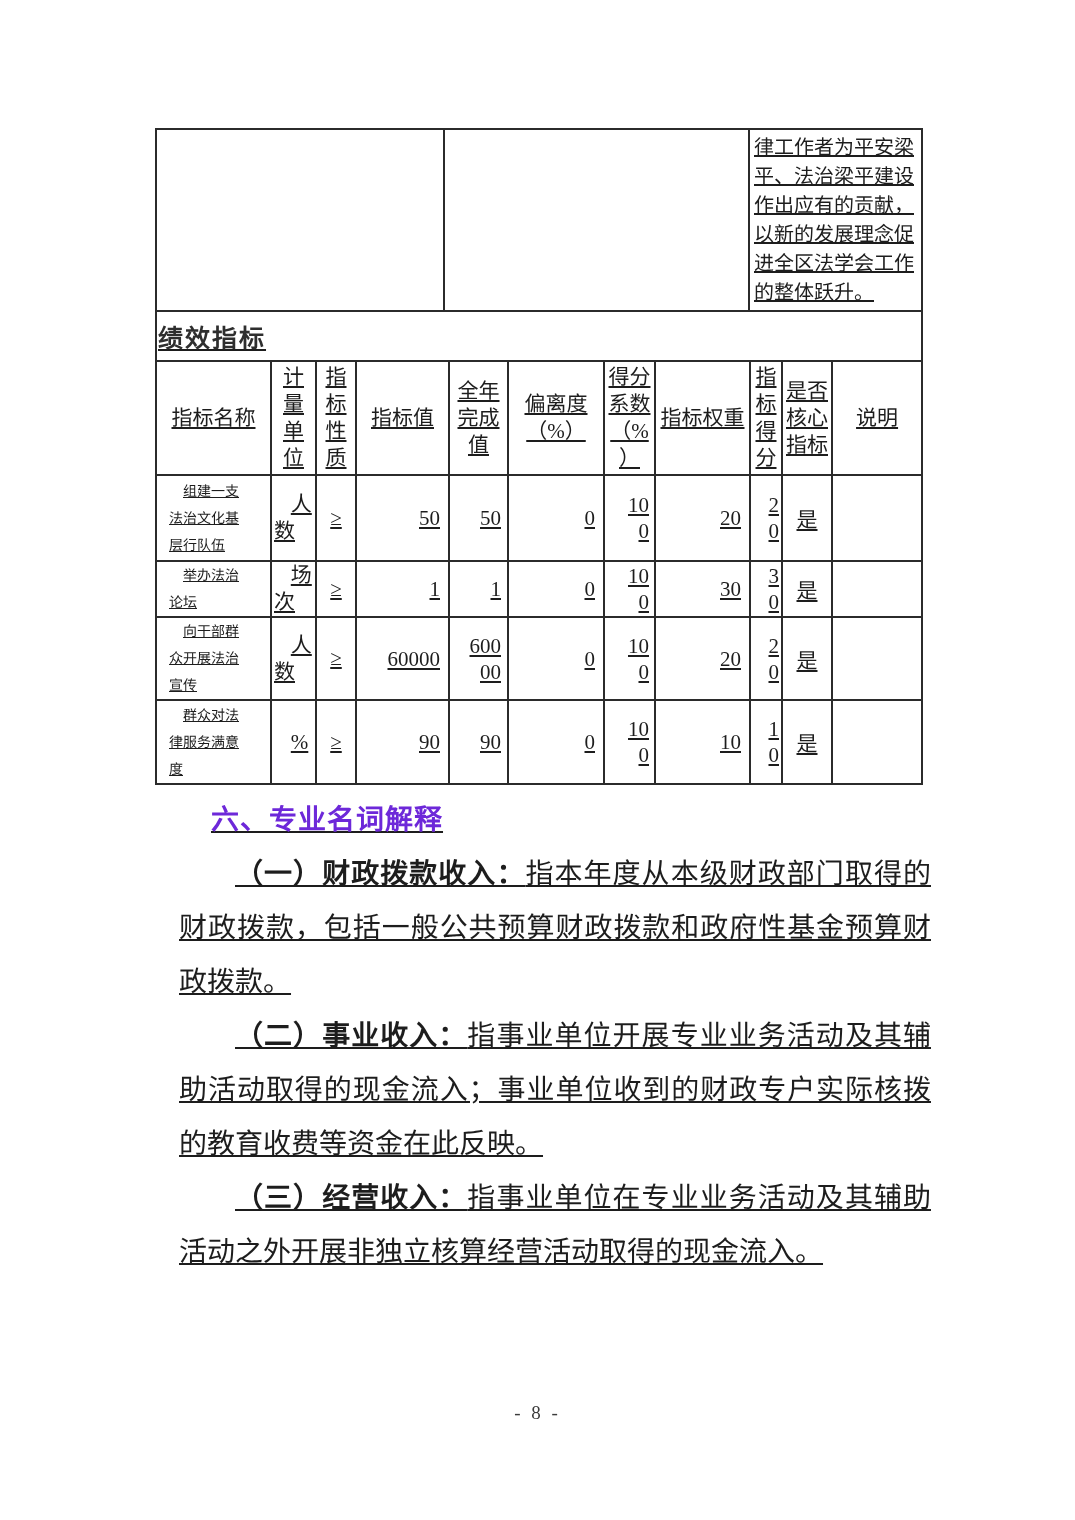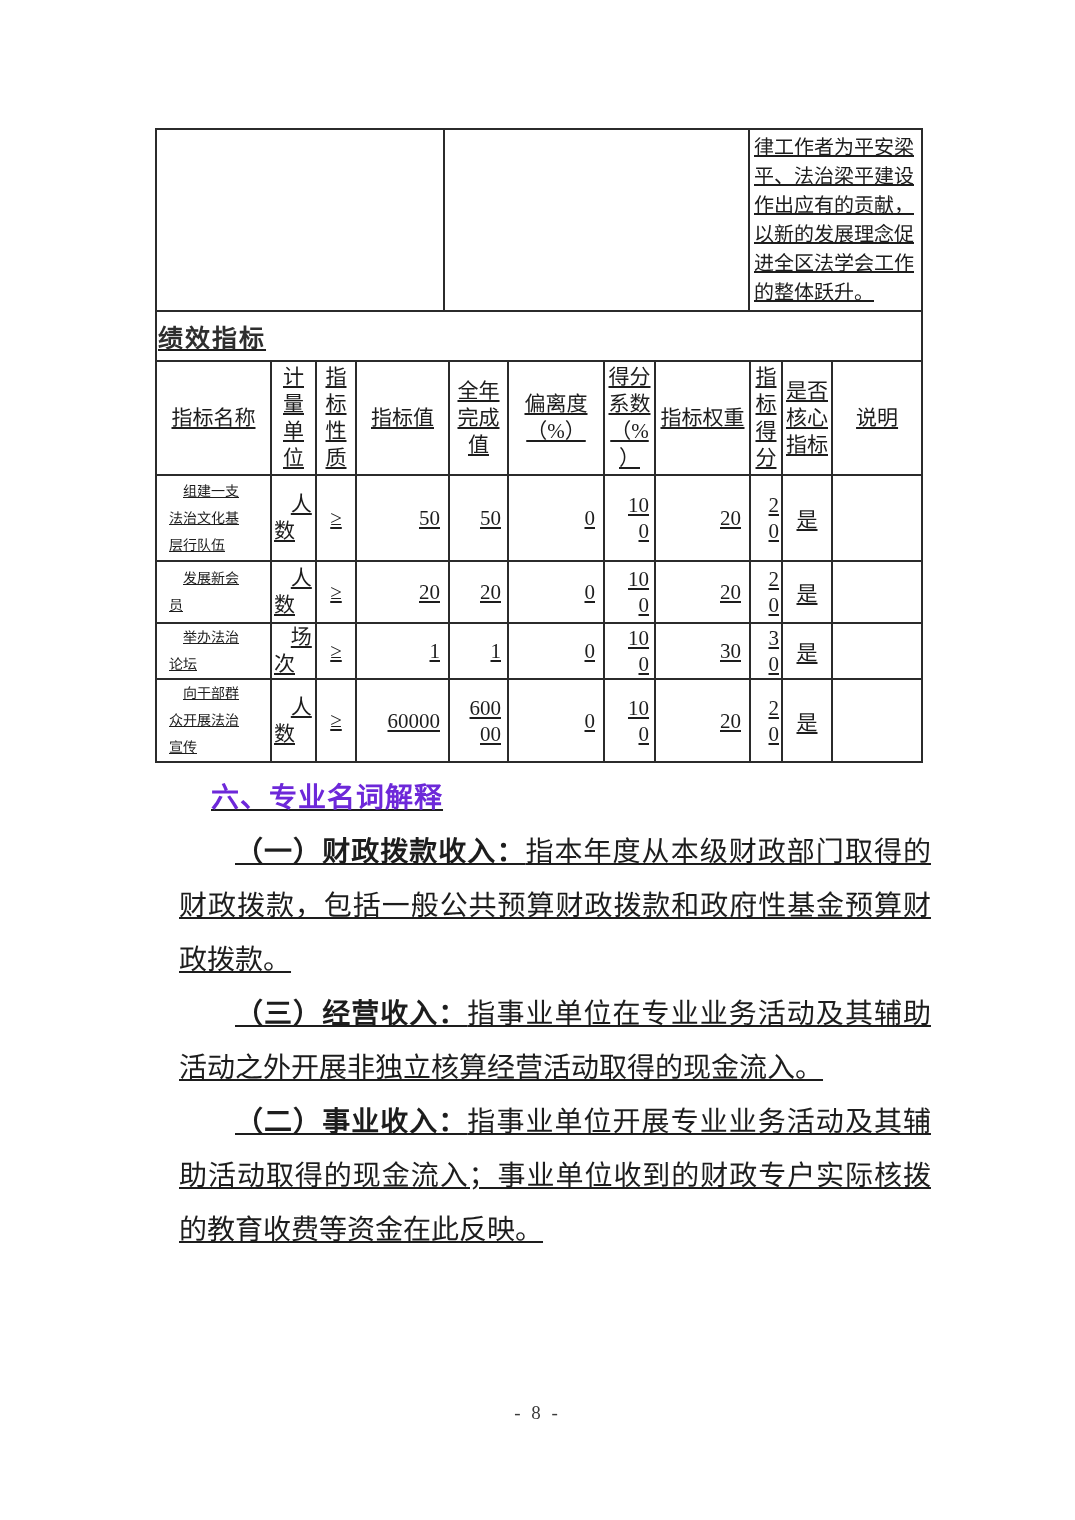--- a/index.html
+++ b/index.html
@@ -159,35 +159,20 @@
       <td class="c-num c-target">50</td>
       <td class="c-num c-completed">50</td>
       <td class="c-num c-deviation">0</td>
       <td class="c-num c-coeff">100</td>
       <td class="c-num c-weight">20</td>
       <td class="c-num c-score">20</td>
       <td class="c-core">是</td>
       <td class="c-note"></td>
     </tr>
 
-    <tr class="r2">
-      <td class="c-name">发展新会
-员</td>
-      <td class="c-unit">人
-数</td>
-      <td class="c-nature">≥</td>
-      <td class="c-num c-target">20</td>
-      <td class="c-num c-completed">20</td>
-      <td class="c-num c-deviation">0</td>
-      <td class="c-num c-coeff">100</td>
-      <td class="c-num c-weight">20</td>
-      <td class="c-num c-score">20</td>
-      <td class="c-core">是</td>
-      <td class="c-note"></td>
-    </tr>
 
     <tr class="r3">
       <td class="c-name">举办法治
 论坛</td>
       <td class="c-unit">场
 次</td>
       <td class="c-nature">≥</td>
       <td class="c-num c-target">1</td>
       <td class="c-num c-completed">1</td>
       <td class="c-num c-deviation">0</td>
@@ -208,26 +193,41 @@
       <td class="c-num c-target">60000</td>
       <td class="c-num c-completed">60000</td>
       <td class="c-num c-deviation">0</td>
       <td class="c-num c-coeff">100</td>
       <td class="c-num c-weight">20</td>
       <td class="c-num c-score">20</td>
       <td class="c-core">是</td>
       <td class="c-note"></td>
     </tr>
 
+    <tr class="r5">
+      <td class="c-name">群众对法
+律服务满意
+度</td>
+      <td class="c-unit">%</td>
+      <td class="c-nature">≥</td>
+      <td class="c-num c-target">90</td>
+      <td class="c-num c-completed">90</td>
+      <td class="c-num c-deviation">0</td>
+      <td class="c-num c-coeff">100</td>
+      <td class="c-num c-weight">10</td>
+      <td class="c-num c-score">10</td>
+      <td class="c-core">是</td>
+      <td class="c-note"></td>
+    </tr>
   </tbody>
     </table>
 
   <h2 class="terms-heading">六、专业名词解释</h2>
 
   <div class="terms">
     <p><span class="lead">（一）财政拨款收入：</span><span>指本年度从本级财政部门取得的财政拨款，包括一般公共预算财政拨款和政府性基金预算财政拨款。</span></p>
+    <p><span class="lead">（二）事业收入：</span><span>指事业单位开展专业业务活动及其辅助活动取得的现金流入；事业单位收到的财政专户实际核拨的教育收费等资金在此反映。</span></p>
     <p><span class="lead">（三）经营收入：</span><span>指事业单位在专业业务活动及其辅助活动之外开展非独立核算经营活动取得的现金流入。</span></p>
-    <p><span class="lead">（二）事业收入：</span><span>指事业单位开展专业业务活动及其辅助活动取得的现金流入；事业单位收到的财政专户实际核拨的教育收费等资金在此反映。</span></p>
   </div>
 
 </div>
 
 <div class="page-num">- 8 -</div>
 
 </body></html>

